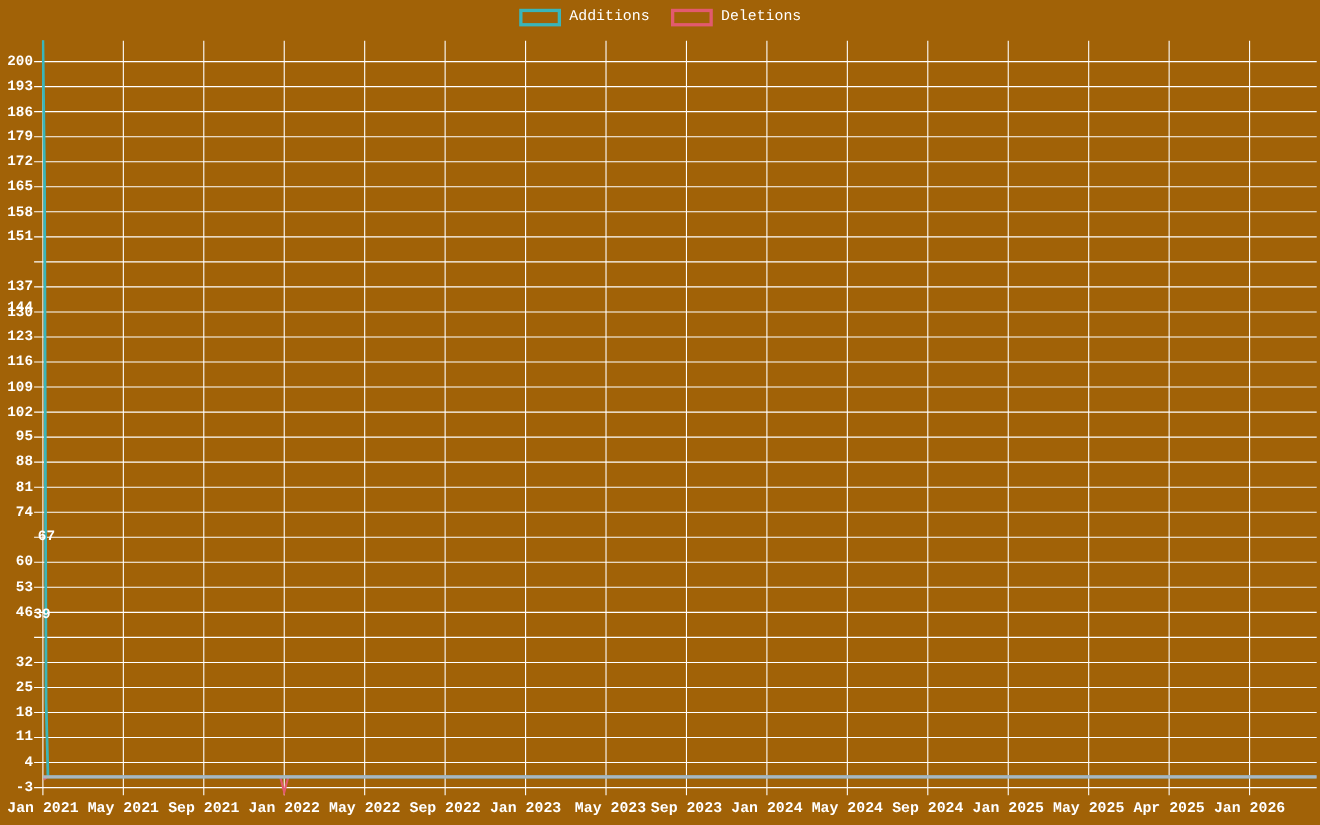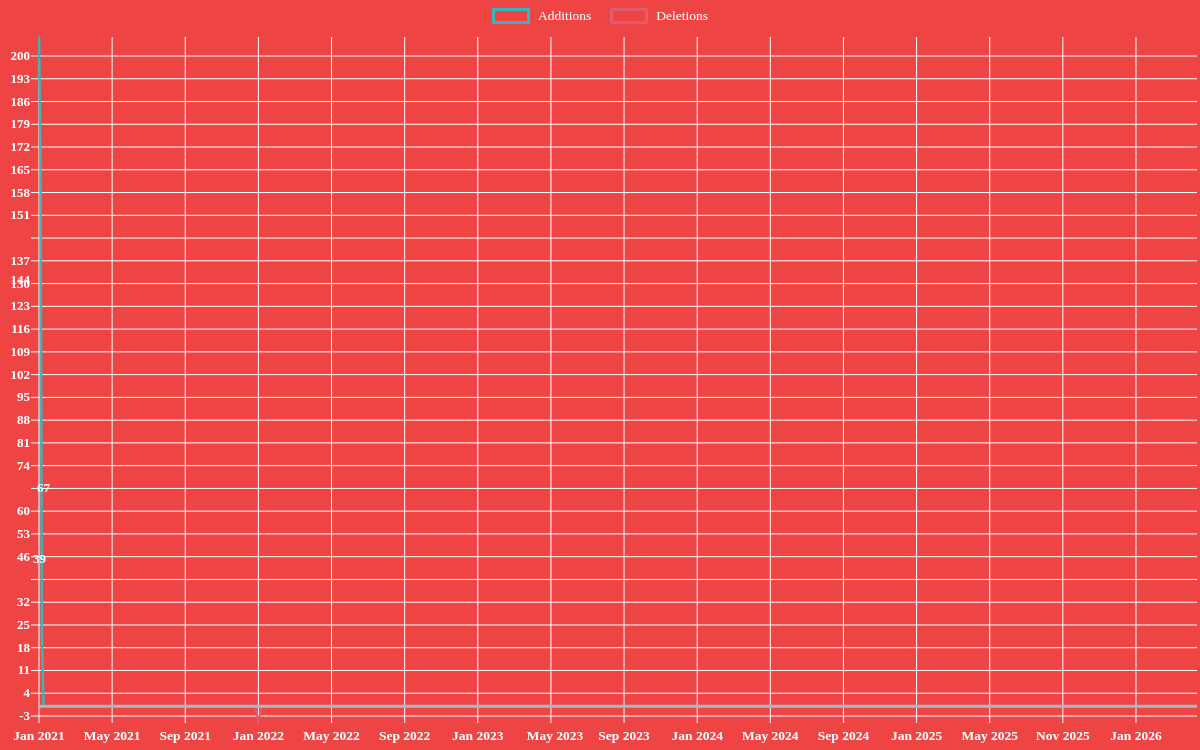--- a/index.html
+++ b/index.html
@@ -2,23 +2,23 @@
 <html><head>
 <meta charset="utf-8">
 <style>
   html, body {
     margin: 0; padding: 0;
     background: #000000;
   }
   .stage {
     position: relative;
     width: 1200px; height: 750px;
-    background: #ef4444;
+    background: #a16207;
     overflow: hidden;
-    font-family: Liberation Serif, serif;
+    font-family: Liberation Mono, monospace;
   }
   .legend {
     position: absolute;
     top: 8px; left: 0; width: 100%;
     display: flex;
     justify-content: center;
     align-items: center;
     gap: 19px;
     z-index: 5;
   }
@@ -174,17 +174,17 @@
       <div class="xlabel" style="left: 331.528px; top: 728px;">May 2022</div>
       <div class="xlabel" style="left: 404.66px; top: 728px;">Sep 2022</div>
       <div class="xlabel" style="left: 477.792px; top: 728px;">Jan 2023</div>
       <div class="xlabel" style="left: 540px; top: 728px; margin-left: 15px;">May 2023</div>
       <div class="xlabel" style="left: 624.056px; top: 728px;">Sep 2023</div>
       <div class="xlabel" style="left: 697.188px; top: 728px;">Jan 2024</div>
       <div class="xlabel" style="left: 770.32px; top: 728px;">May 2024</div>
       <div class="xlabel" style="left: 843.452px; top: 728px;">Sep 2024</div>
       <div class="xlabel" style="left: 916.584px; top: 728px;">Jan 2025</div>
       <div class="xlabel" style="left: 989.716px; top: 728px;">May 2025</div>
-      <div class="xlabel" style="left: 1062.85px; top: 728px;">Nov 2025</div>
+      <div class="xlabel" style="left: 1062.85px; top: 728px;">Apr 2025</div>
       <div class="xlabel" style="left: 1135.98px; top: 728px;">Jan 2026</div>
     </div>
 
 </div>
 
 </body></html>

